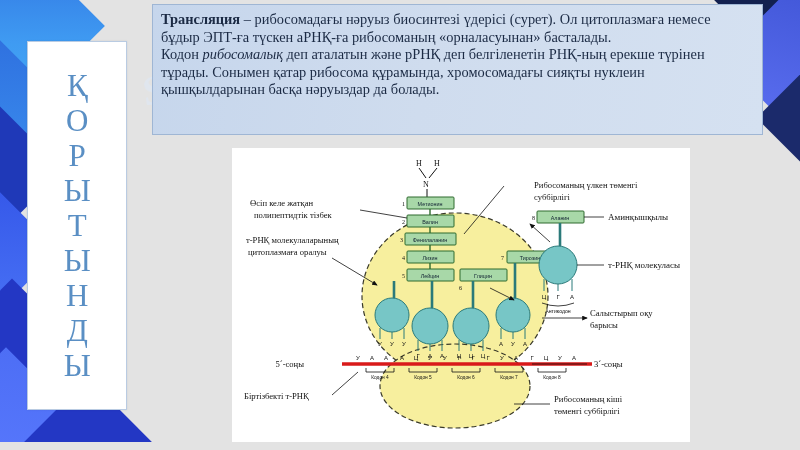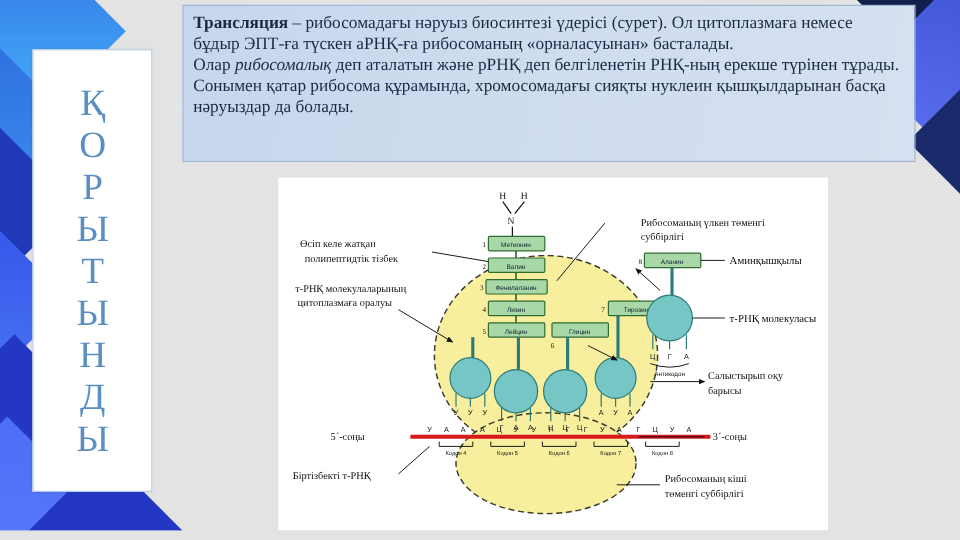--- a/index.html
+++ b/index.html
@@ -134,21 +134,21 @@
   <div class="wm" id="wm-1">Stud.kz</div>
   <div class="wm" id="wm-2">Stud.kz</div>
   <div class="wm" id="wm-4">Stud.kz</div>
 
   <div id="title-card">
     <div id="title-text">ҚОРЫТЫНДЫ</div>
   </div>
 
   <div id="header-panel">
     <p><b>Трансляция</b><span> – рибосомадағы нәруыз биосинтезі үдерісі (сурет). Ол цитоплазмаға немесе бұдыр ЭПТ-ға түскен аРНҚ-ға рибосоманың «орналасуынан» басталады.</span></p>
-    <p><span>Олар </span><i>рибосомалық</i><span> деп аталатын және рРНҚ деп белгіленетін РНҚ-ның ерекше түрінен тұрады. Сонымен қатар рибосома құрамында, хромосомадағы сияқты нуклеин қышқылдарынан басқа нәруыздар да болады.</span></p>
+    <p><span>Кодон </span><i>рибосомалық</i><span> деп аталатын және рРНҚ деп белгіленетін РНҚ-ның ерекше түрінен тұрады. Сонымен қатар рибосома құрамында, хромосомадағы сияқты нуклеин қышқылдарынан басқа нәруыздар да болады.</span></p>
   </div>
 
   <div id="diagram-panel">
     <svg id="diagram-svg" viewBox="0 0 458 294" xmlns="http://www.w3.org/2000/svg">
       <defs>
         <marker id="arrh" markerWidth="7" markerHeight="7" refX="6" refY="3" orient="auto">
           <path d="M0,0 L7,3 L0,6 z" fill="#111"></path>
         </marker>
       </defs>
 

